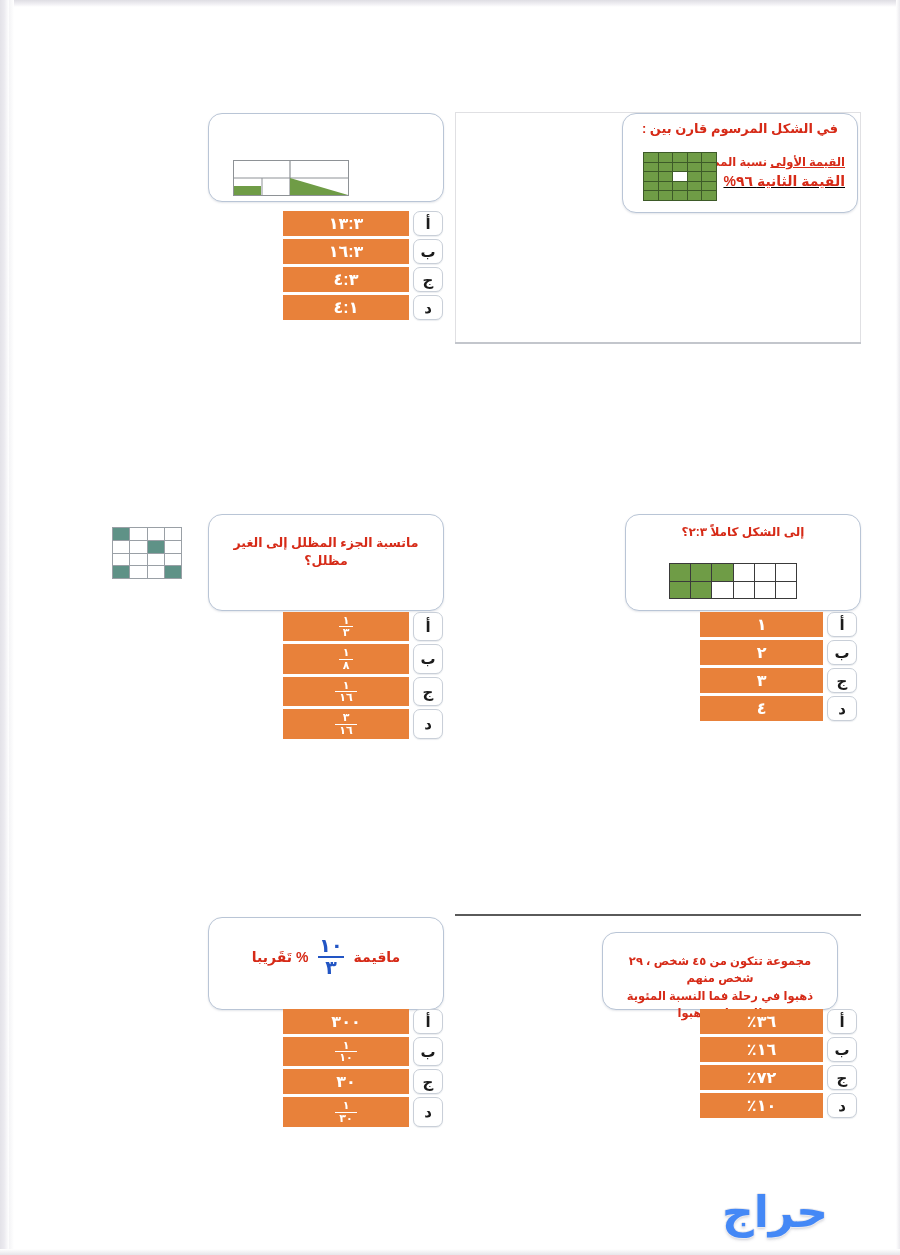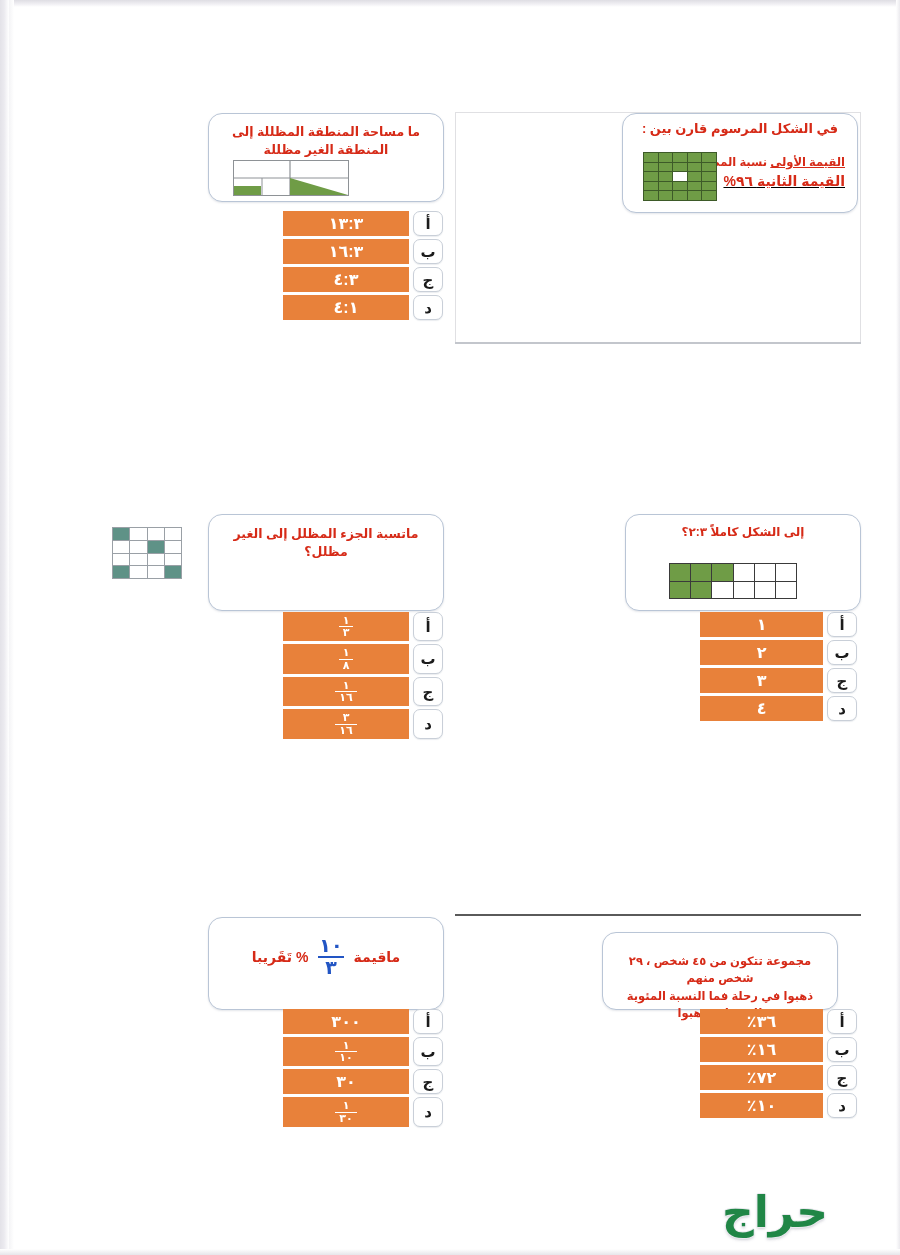--- a/index.html
+++ b/index.html
@@ -176,21 +176,21 @@
   }
   .box-outline {
     position: absolute;
     border: 1px solid #e0e0e3;
     box-sizing: border-box;
   }
 
   
   .watermark {
     position: absolute;
-    color: #15803d;
+    color: #3b82f6;
     font-size: 44px;
     font-weight: bold;
     letter-spacing: 2px;
     text-shadow:
       0 1px 0 #e9e9ee,
       0 -1px 0 #e9e9ee,
       1px 0 0 #e9e9ee,
       -1px 0 0 #e9e9ee,
       0 2px 3px rgba(190,190,200,0.8);
     opacity: .95;
@@ -202,21 +202,20 @@
 
 <div id="page">
 
   <div class="edge-top"></div>
   <div class="edge-left"></div>
   <div class="edge-left2"></div>
   <div class="edge-right"></div>
   <div class="edge-bottom"></div>
 
   <div class="qcard" style="left:208px; top:113px; width:236px; height:89px;">
-    <p class="qtext" style="font-size:12.5px;">ما مساحة المنطقة المظللة إلى المنطقة الغير مظللة</p>
     <div class="diag-q1" style="left:24px; top:46px; width:116px; height:36px;">
       <svg width="116" height="36" viewBox="0 0 116 36">
         <rect x="0.5" y="0.5" width="115" height="35" fill="#ffffff" stroke="#8e9296" stroke-width="1"></rect>
         <line x1="0.5" y1="18" x2="115.5" y2="18" stroke="#8e9296" stroke-width="1"></line>
         <line x1="57" y1="0.5" x2="57" y2="35.5" stroke="#8e9296" stroke-width="1.2"></line>
         <line x1="29" y1="18" x2="29" y2="35.5" stroke="#8e9296" stroke-width="1"></line>
         <rect x="1" y="26" width="27" height="9" fill="#6f9c46"></rect>
         <polygon points="57,18 115,35 57,35" fill="#6f9c46"></polygon>
       </svg>
     </div>
@@ -297,21 +296,21 @@
       <div class="cell"></div>
       <div class="cell"></div>
       <div class="cell"></div>
       <div class="cell"></div>
       <div class="cell teal"></div>
       <div class="cell"></div>
       <div class="cell"></div>
       <div class="cell teal"></div>
     </div>
 
-  <div class="qcard" style="left:208px; top:514px; width:236px; height:97px; padding-top:10px;">
+  <div class="qcard" style="left:208px; top:514px; width:236px; height:97px; padding-top:19px;">
     <p class="qtext" style="font-size:12.5px;">ماتسبة الجزء المظلل إلى الغير مظلل؟</p>
   </div>
 
   <div class="options" style="left:283px; top:612px; width:160px;">
     <div class="opt-row">
       <div class="opt-letter">أ</div>
       <div class="opt-box">
         <span class="frac">
           <span class="num">١</span>
           <span class="den">٣</span>

